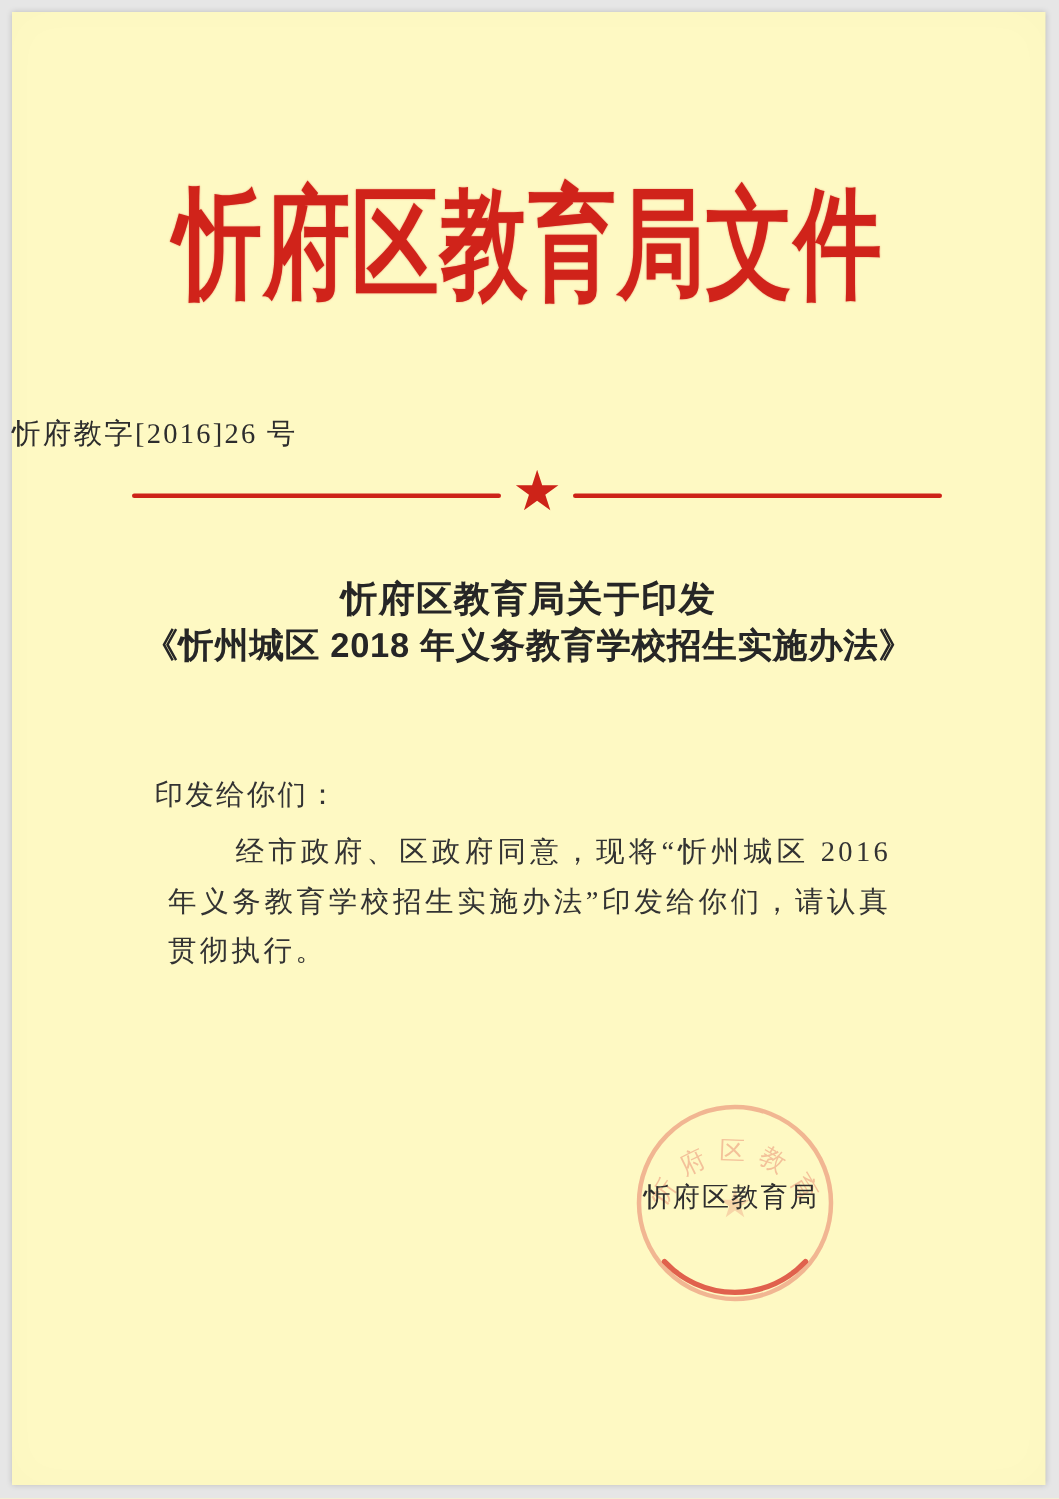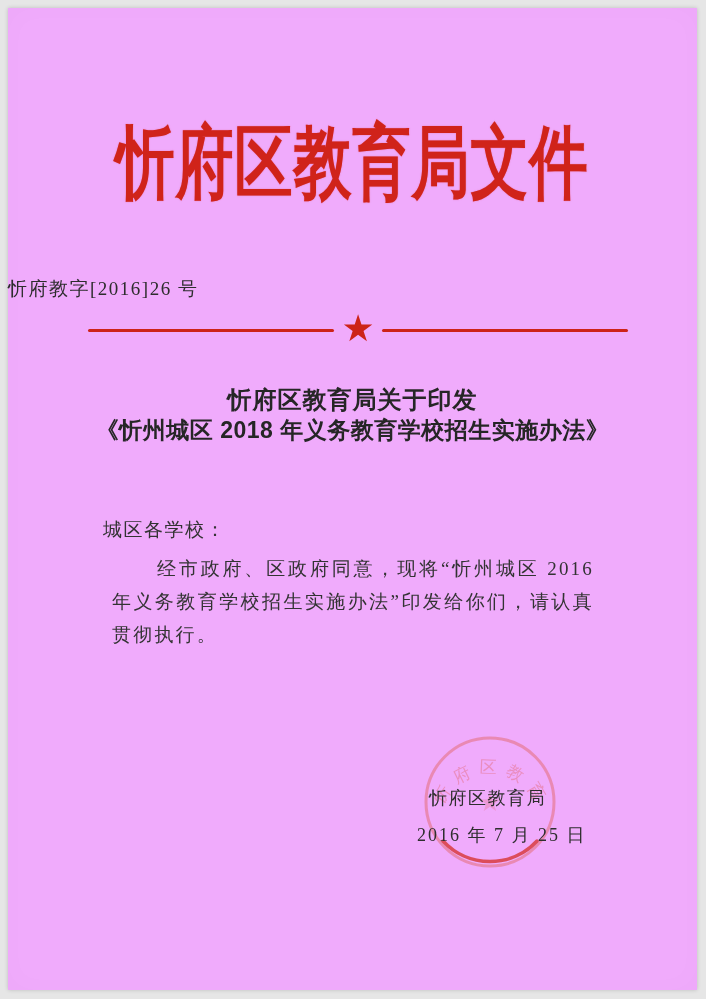--- a/index.html
+++ b/index.html
@@ -6,21 +6,21 @@
   html,body { width:706px; height:999px; }
   body {
     background:#e6e6e6;
     position:relative;
     font-family:"Liberation Serif","DejaVu Serif",serif;
     overflow:hidden;
   }
   .page {
     position:absolute; left:8px; top:8px;
     width:689px; height:982px;
-    background:#f0abfc;
+    background:#fef9c3;
     box-shadow:0 0 4px rgba(0,0,0,.18), inset 0 0 30px rgba(0,0,0,.015);
   }
   
   .masthead {
     position:absolute; top:116px; left:0; width:100%;
     text-align:center;
     color:#d0231a;
     font-size:58px; font-weight:bold;
     letter-spacing:1px; line-height:1;
     transform:scaleY(1.38); transform-origin:center top;
@@ -93,21 +93,21 @@
     <div class="rule"></div>
     <span class="star">★</span>
     <div class="rule"></div>
   </div>
 
   <div class="notice-title">
     <div class="t-line">忻府区教育局关于印发</div>
     <div class="t-line mid">《忻州城区 2018 年义务教育学校招生实施办法》</div>
   </div>
 
-  <div class="salutation">城区各学校：</div>
+  <div class="salutation">印发给你们：</div>
 
   <div class="body-paragraph">经市政府、区政府同意，现将“忻州城区 2016 年义务教育学校招生实施办法”印发给你们，请认真贯彻执行。</div>
 
   <div class="seal">
     <svg width="134" height="134" viewBox="0 0 134 134">
 
       <circle cx="67" cy="67" r="64" fill="none" stroke="rgba(224,90,78,0.42)" stroke-width="3"></circle>
 
       <path d="M 20,106 A 64,64 0 0 0 114,106" fill="none" stroke="rgba(214,45,38,0.75)" stroke-width="3.5" stroke-linecap="round"></path>
 
@@ -116,15 +116,14 @@
       </defs>
       <text font-size="17" fill="rgba(222,85,72,0.34)" letter-spacing="8" font-family="Liberation Serif, DejaVu Serif, serif">
         <textPath href="#sealArc" startOffset="8">忻府区教育局</textPath>
       </text>
 
       <text x="67" y="76" text-anchor="middle" font-size="26" fill="rgba(222,85,72,0.22)">★</text>
     </svg>
   </div>
 
   <div class="signature">忻府区教育局</div>
-  <div class="sign-date">2016 年 7 月 25 日</div>
 
 </div>
 
 </body></html>

